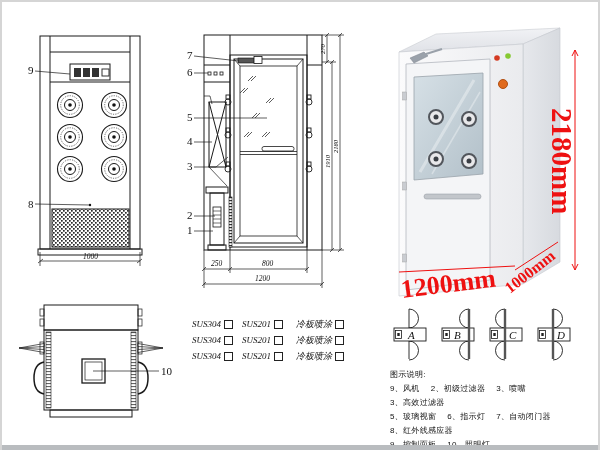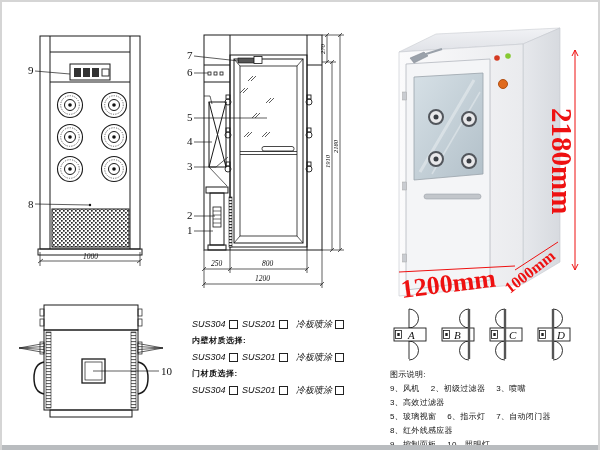--- a/index.html
+++ b/index.html
@@ -14,21 +14,21 @@
   svg{display:block;}
   svg text{font-family:"Liberation Serif",serif;fill:#111;}
   .callout{font-size:11px;}
   .dim{font-size:7.5px;font-style:italic;}
   .dim-sm{font-size:6.5px;font-style:italic;}
   .door-letter{font-size:11px;font-style:italic;}
   .red-dim{fill:#ee1111;font-weight:bold;}
   
   #materials{left:190px;top:314px;width:170px;}
   .mat-title{font-size:8px;font-weight:bold;color:#111;height:17px;line-height:17px;letter-spacing:.5px;}
-  .mat-row{display:flex;align-items:center;height:16px;font-family:Liberation Sans, sans-serif;font-style:italic;font-size:9px;}
+  .mat-row{display:flex;align-items:center;height:16px;font-family:Liberation Serif, serif;font-style:italic;font-size:9px;}
   .mat-opt{display:flex;align-items:center;}
   .mat-opt.c1{width:50px;}
   .mat-opt.c2{width:54px;}
   .checkbox{display:inline-block;width:7px;height:7px;border:1px solid #222;margin-left:3px;background:#fff;}
   
   #legend{left:388px;top:366px;width:206px;font-size:8px;line-height:14px;letter-spacing:.3px;}
   .leg-row span{margin-right:11px;white-space:nowrap;}
   
   #door-types{left:386px;top:304px;display:flex;gap:2px;}
 </style>
@@ -415,36 +415,34 @@
         </span>
       <span class="mat-opt c2">
           <span>SUS201</span>
           <span class="checkbox"></span>
         </span>
       <span class="mat-opt">
           <span>冷板喷涂</span>
           <span class="checkbox"></span>
         </span>
     </div>
-    <div class="mat-title">内壁材质选择:</div>
     <div class="mat-row">
       <span class="mat-opt c1">
           <span>SUS304</span>
           <span class="checkbox"></span>
         </span>
       <span class="mat-opt c2">
           <span>SUS201</span>
           <span class="checkbox"></span>
         </span>
       <span class="mat-opt">
           <span>冷板喷涂</span>
           <span class="checkbox"></span>
         </span>
     </div>
-    <div class="mat-title">门材质选择:</div>
     <div class="mat-row">
       <span class="mat-opt c1">
           <span>SUS304</span>
           <span class="checkbox"></span>
         </span>
       <span class="mat-opt c2">
           <span>SUS201</span>
           <span class="checkbox"></span>
         </span>
       <span class="mat-opt">

